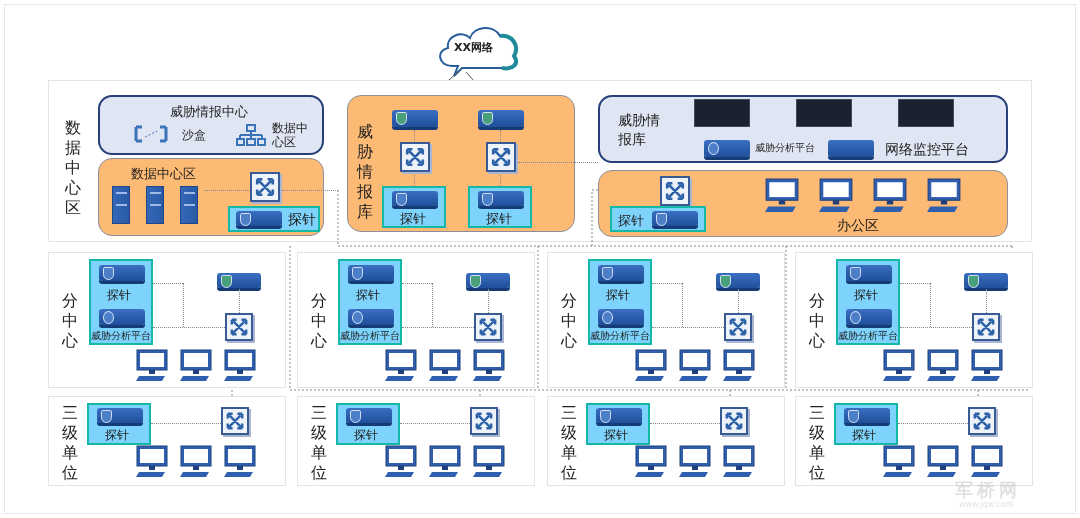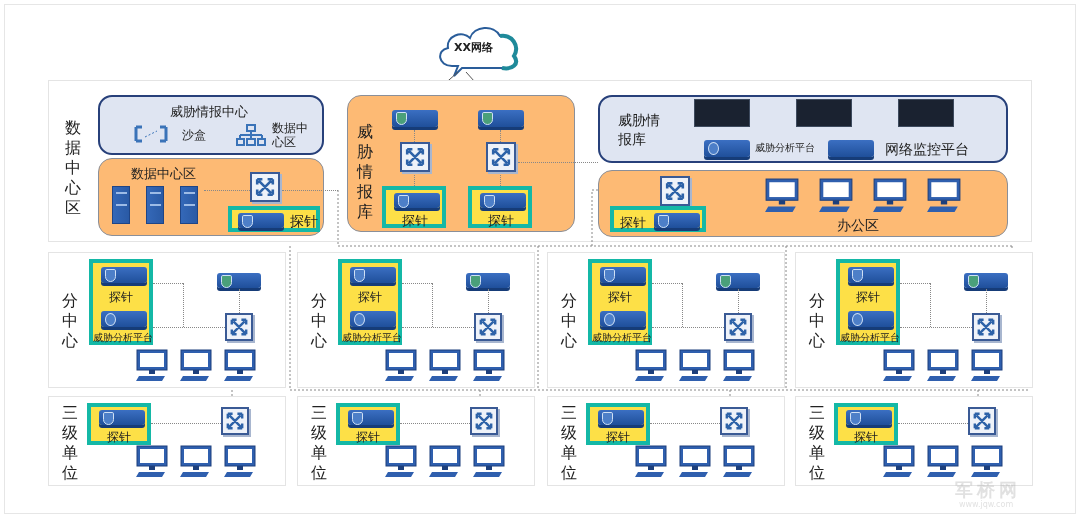--- a/index.html
+++ b/index.html
@@ -4,21 +4,21 @@
 <style>
 *{box-sizing:border-box;margin:0;padding:0}
 body{width:1080px;height:518px;background:#fff;font-family:"DejaVu Sans",sans-serif;position:relative;overflow:hidden;color:#222}
 .outer{position:absolute;left:4px;top:4px;width:1072px;height:510px;border:1px solid #e6e6e6}
 .abs{position:absolute}
 .panel{position:absolute;background:#fff;border:1px solid #e4e4e4}
 .vlabel{position:absolute;font-size:16px;line-height:20px;width:18px;text-align:center;color:#222}
 .rbox{position:absolute;border-radius:14px}
 .blue-rbox{background:#dfe5f2;border:2px solid #27407a}
 .grey-rbox{background:#fdba74;border:1px solid #8a8f99}
-.probebox{position:absolute;background:#fde047;border:4px solid #14b8a6}
+.probebox{position:absolute;background:#7dd3fc;border:2px solid #14b8a6}
 .lbl{position:absolute;font-size:12px;color:#222;white-space:nowrap}
 .dash-h{position:absolute;border-top:1px dotted #888;height:0}
 .dash-v{position:absolute;border-left:1px dotted #888;width:0}
 .sw{position:absolute;width:30px;height:30px;background:#eef2f9;border:2px solid #3a5a95;box-shadow:2px 2px 0 #a8b6cf}
 .sw svg{width:100%;height:100%}
 .dev{position:absolute;width:46px;height:17px;background:linear-gradient(#3b6fc2,#1f4f9a);border-radius:3px;box-shadow:0 3px 0 #163c78}
 .dev .sh{position:absolute;left:4px;top:2px;width:11px;height:13px;background:#4d7fc8;border:1px solid #cfe0f5;border-radius:2px 2px 6px 6px}
 .pc{position:absolute;width:34px;height:34px}
 .srv{position:absolute;width:18px;height:38px;background:linear-gradient(90deg,#3468b8,#2a5aa5);border:1px solid #1f4586}
 .srv:before{content:"";position:absolute;left:3px;top:5px;width:11px;height:10px;border-top:2px solid #9dbbe6;border-bottom:2px solid #9dbbe6}

